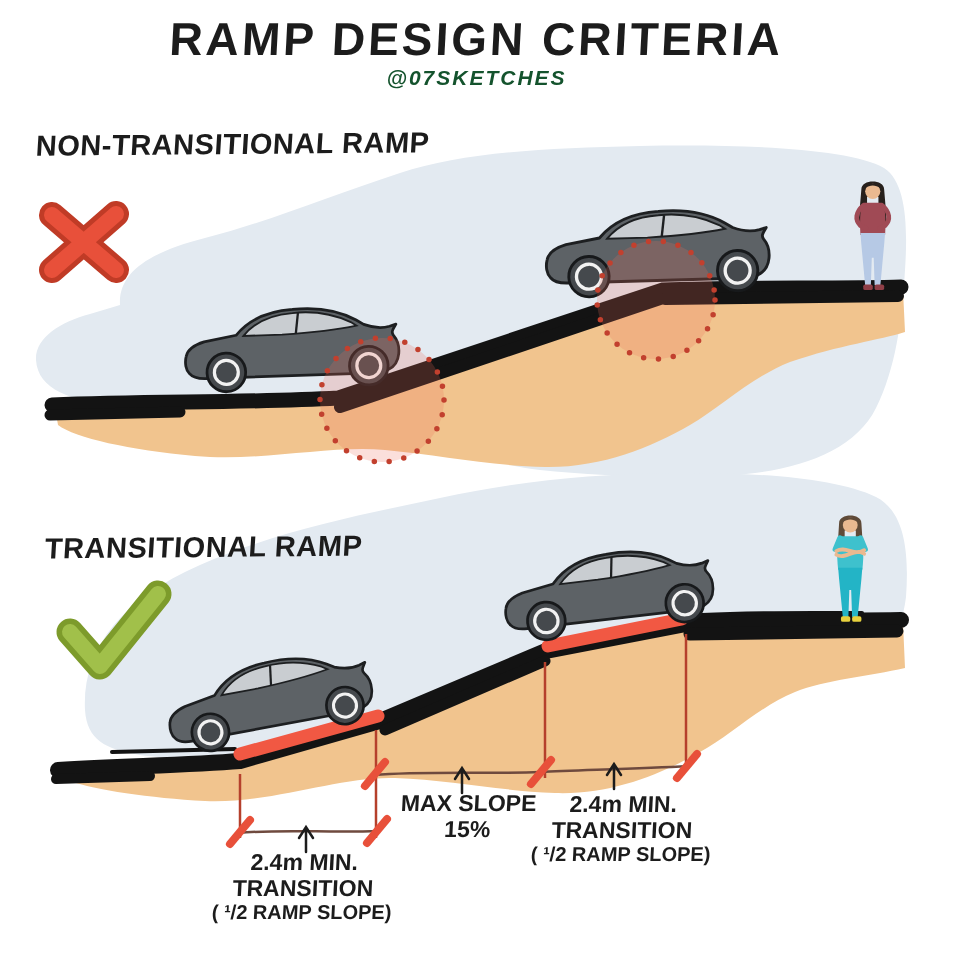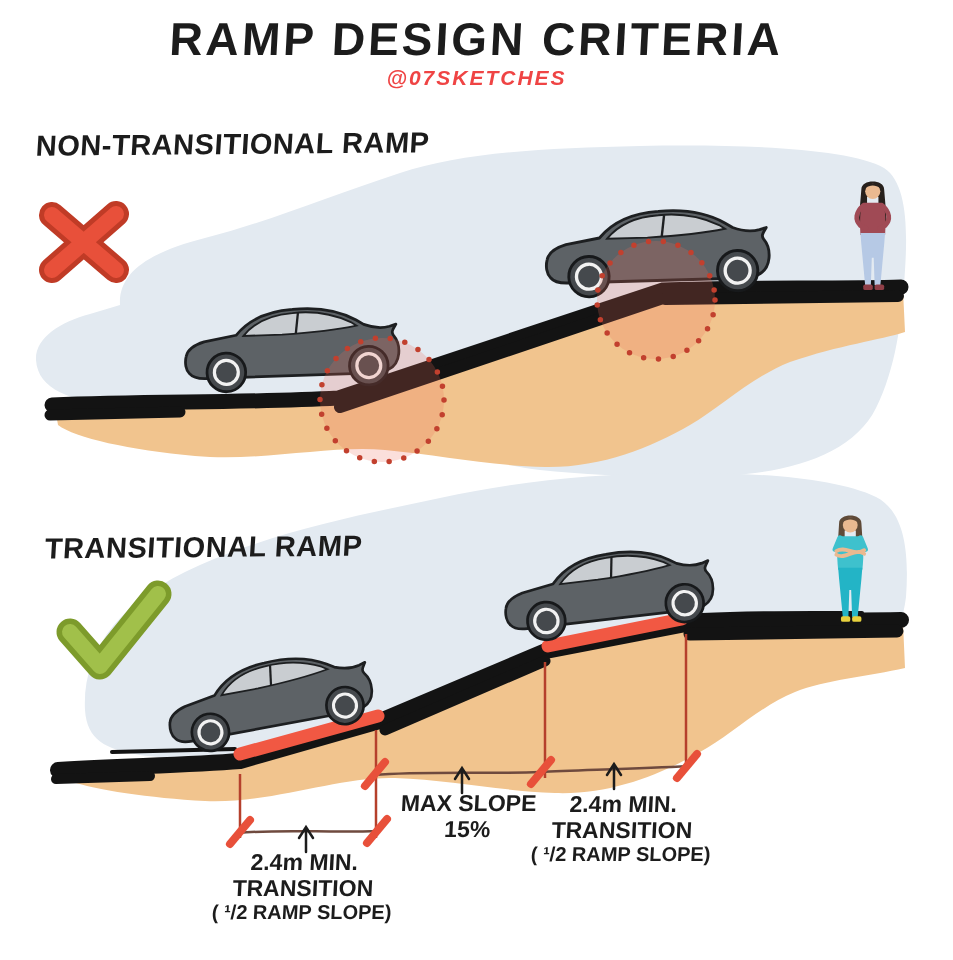--- a/index.html
+++ b/index.html
@@ -18,21 +18,21 @@
   }
   .canvas svg{position:absolute;left:0;top:0;}
   .title{
     position:absolute; left:0; top:12px; width:953px; text-align:center;
     font-size:46px; font-weight:700; letter-spacing:3px; color:var(--ink);
     transform:skewX(-3deg);
   }
   .credit{
     position:absolute; left:0; top:66px; width:953px; text-align:center;
     font-size:21px; font-weight:600; font-style:italic; letter-spacing:2px;
-    color:#ef4444;
+    color:#14532d;
   }
   .heading{
     position:absolute; font-size:29px; font-weight:700; letter-spacing:0.5px;
     color:var(--ink); transform:skewX(-4deg) rotate(-0.5deg); white-space:nowrap;
   }
   .h-non{left:36px; top:128px;}
   .h-trans{left:45px; top:531px;}
   .ann{position:absolute; text-align:center; font-weight:700; color:var(--ink);
        transform:skewX(-3deg); line-height:1.13;}
   .ann div{font-size:23px; white-space:nowrap;}

